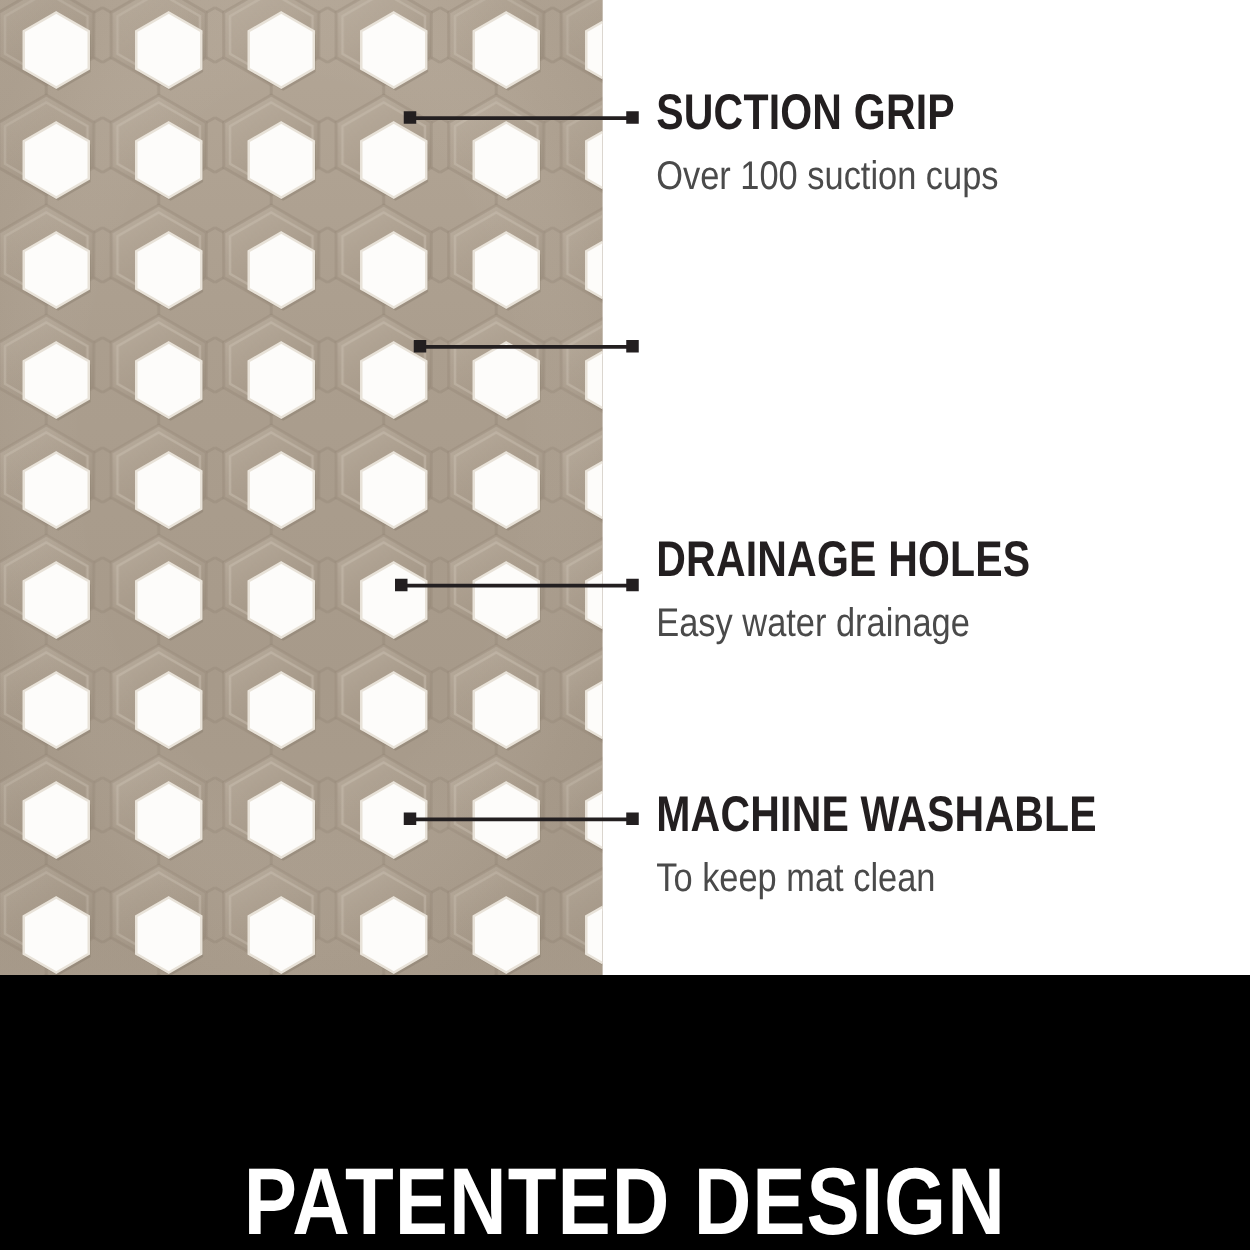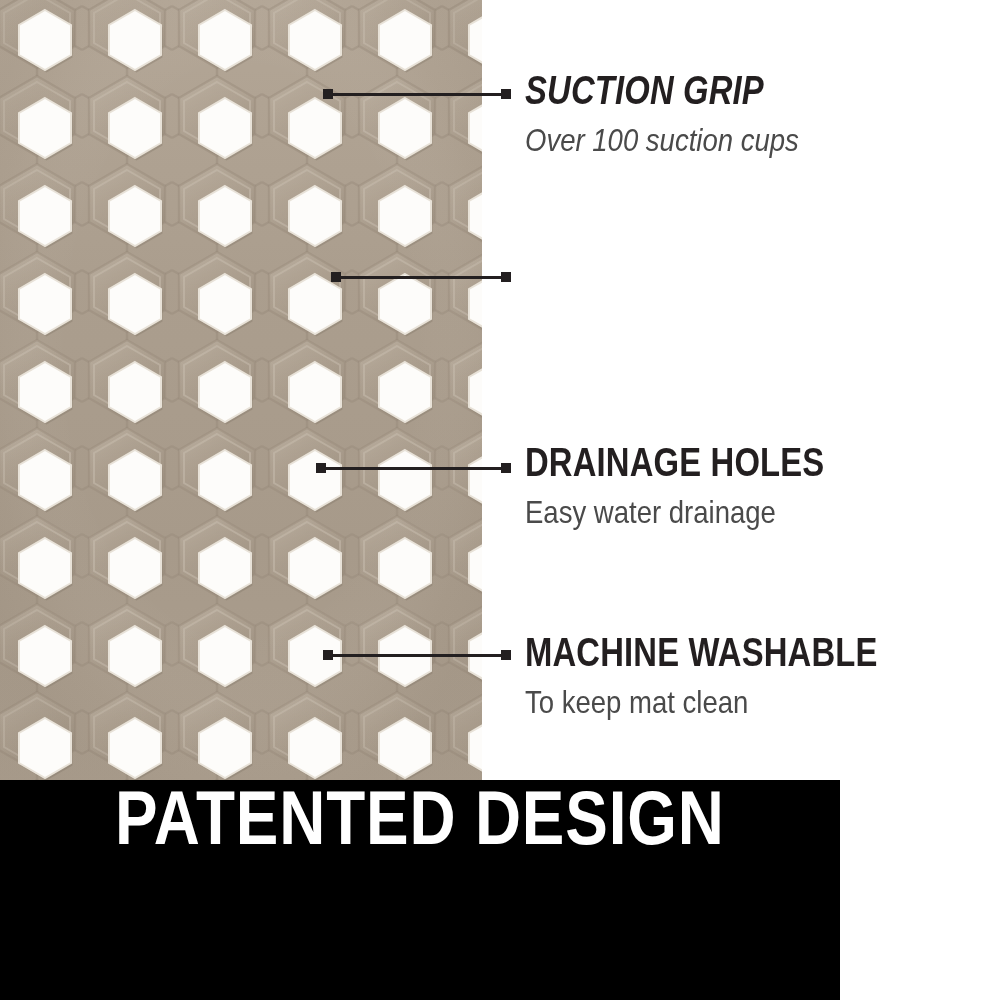--- a/index.html
+++ b/index.html
@@ -85,25 +85,25 @@
     background: #231f20;
   }
   .leader .node.start { left: 0; }
   .leader .node.end { right: 0; }
 
   
   #bottom-banner {
     position: absolute;
     left: 0;
     top: 780px;
-    width: 840px;
+    width: 1000px;
     height: 220px;
     background: #000000;
     display: flex;
-    align-items: flex-start;
+    align-items: flex-end;
     justify-content: center;
   }
   #banner-text {
     font-family: "Liberation Sans Narrow", "Liberation Sans", sans-serif;
     font-weight: bold;
     font-size: 76px;
     line-height: 76px;
     letter-spacing: 1px;
     color: #ffffff;
     transform: scaleX(0.84);
@@ -244,27 +244,27 @@
     <span class="rule"></span>
     <span class="node end"></span>
   </div>
 
   <div class="leader" style="left:323px; top:650px; width:188px;">
     <span class="node start"></span>
     <span class="rule"></span>
     <span class="node end"></span>
   </div>
 
-  <div class="callout" style="top:70px;font-style:italic;">
+  <div class="callout" style="top:70px;">
     <div class="callout-title">SUCTION GRIP</div>
     <div class="callout-sub">Over 100 suction cups</div>
   </div>
 
 
-  <div class="callout" style="top:442px;">
+  <div class="callout" style="top:428px;">
     <div class="callout-title">DRAINAGE HOLES</div>
     <div class="callout-sub">Easy water drainage</div>
   </div>
 
   <div class="callout" style="top:632px;">
     <div class="callout-title">MACHINE WASHABLE</div>
     <div class="callout-sub">To keep mat clean</div>
   </div>
 
   <div id="bottom-banner">

